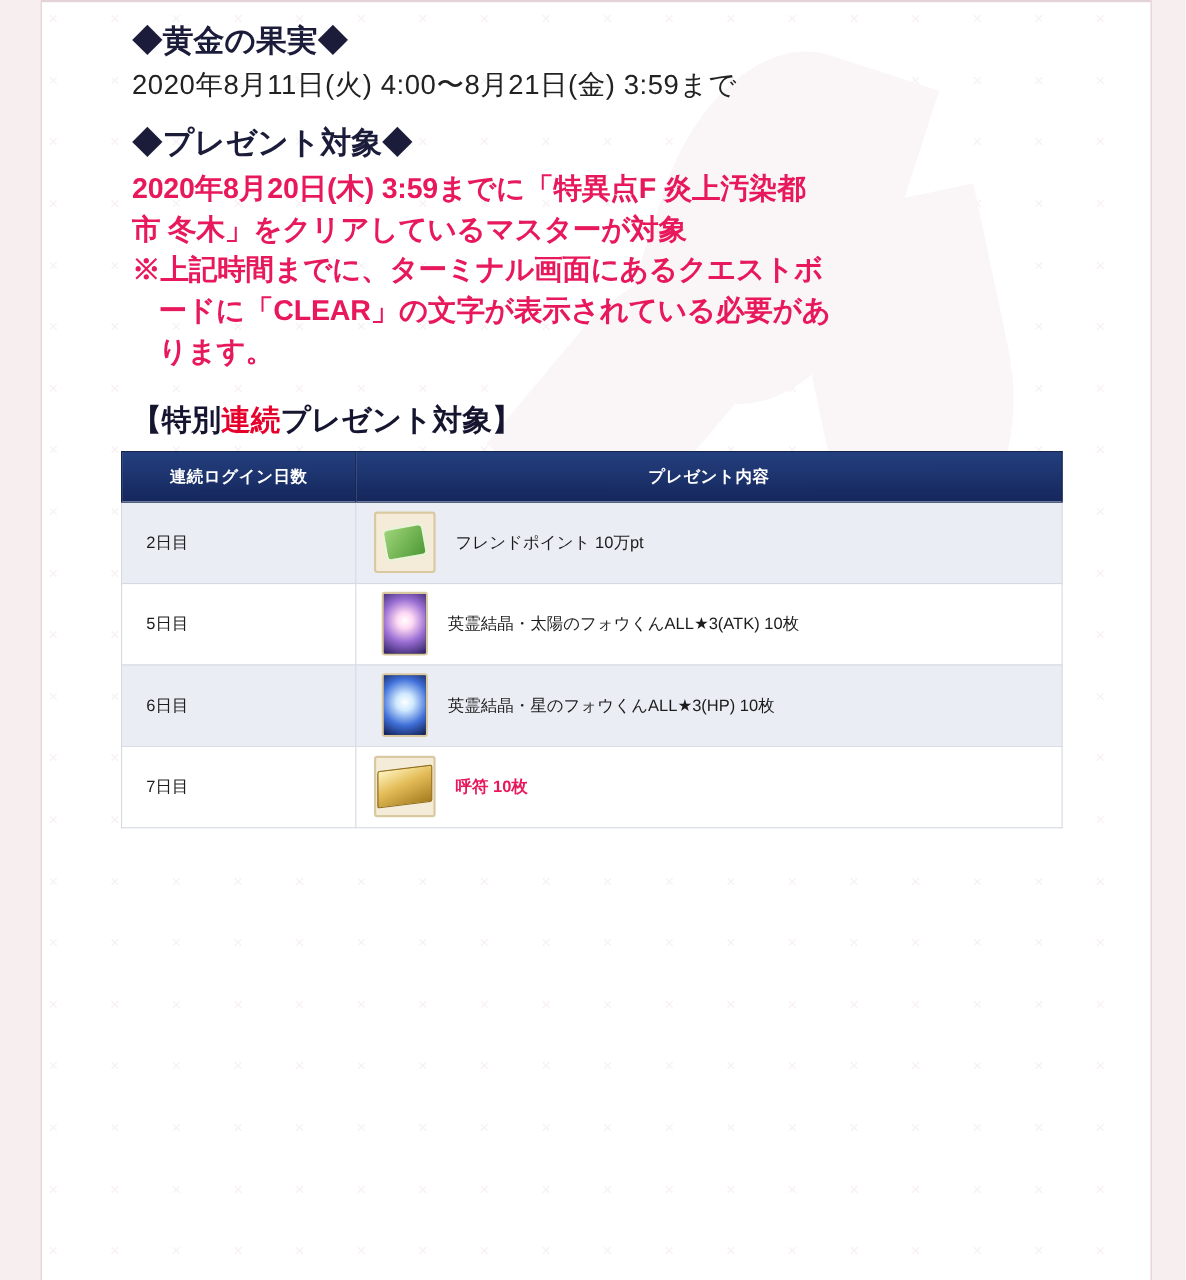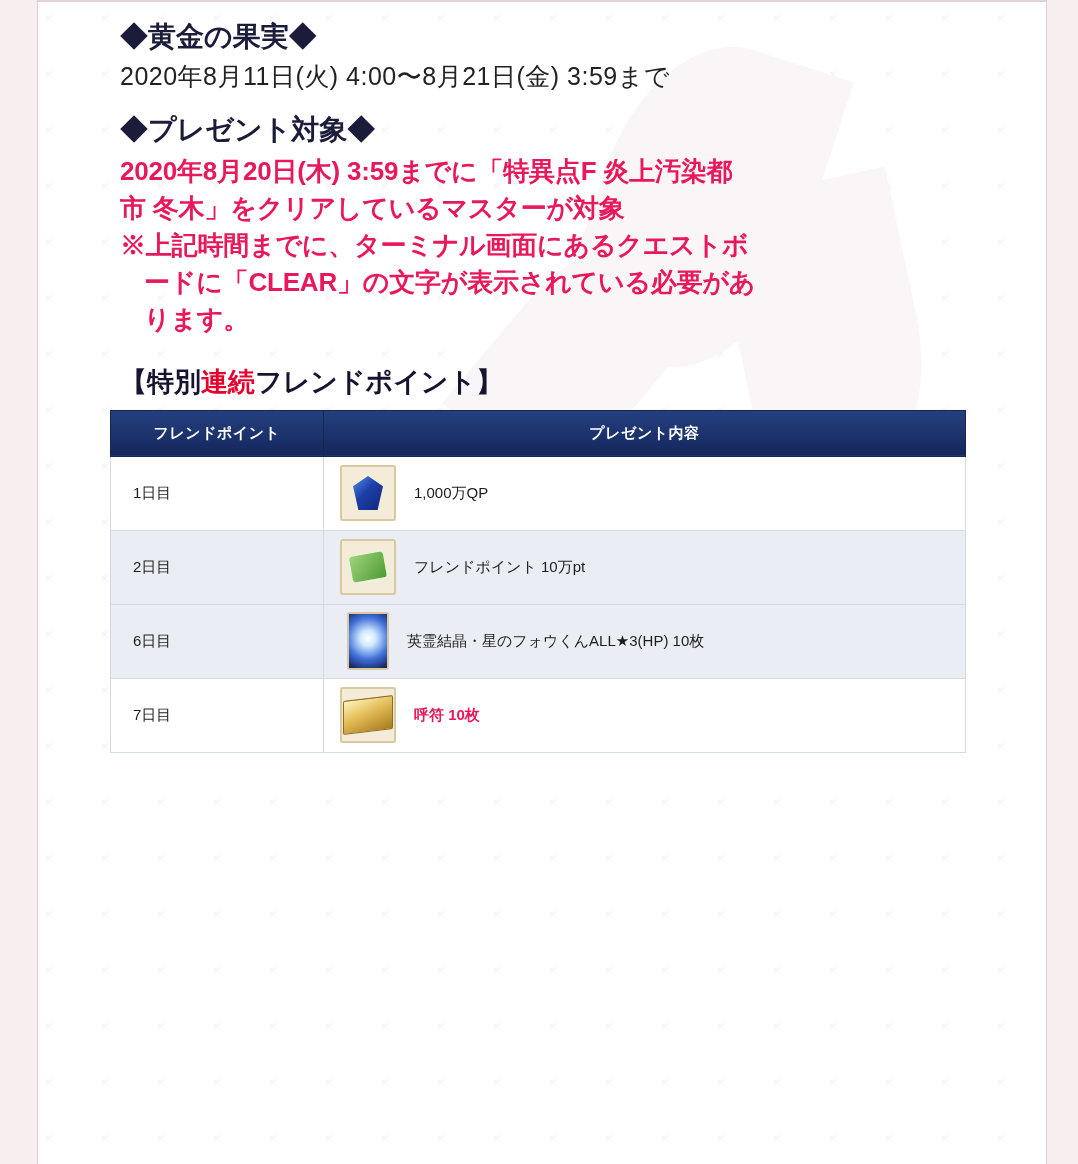--- a/index.html
+++ b/index.html
@@ -631,54 +631,54 @@
     <div class="heading2">◆プレゼント対象◆</div>
     <div class="redblock">
       <p class="indent-1">2020年8月20日(木) 3:59までに「特異点F 炎上汚染都</p>
       <p class="indent-1">市 冬木」をクリアしているマスターが対象</p>
       <p class="indent-1">※上記時間までに、ターミナル画面にあるクエストボ</p>
       <p class="hang" style="padding-left:24px;text-indent:0">ードに「CLEAR」の文字が表示されている必要があ</p>
       <p class="hang" style="padding-left:24px;text-indent:0">ります。</p>
     </div>
 
     <div class="section-title">
-      <span>【特別</span><span class="hl">連続</span><span>フレンドポイント】</span>
+      <span>【特別</span><span class="hl">連続</span><span>プレゼント対象】</span>
     </div>
 
     <table class="bonus">
       <thead>
         <tr>
-          <th class="c1">フレンドポイント</th>
+          <th class="c1">連続ログイン日数</th>
           <th>プレゼント内容</th>
         </tr>
       </thead>
       <tbody>
-        <tr>
-          <td class="day">1日目</td>
-          <td class="item">
-            <div class="itemwrap">
-              <span class="icon square">
-                  <span class="ic-inner">
-                    <span class="qp-gem"></span>
-                  </span>
-                </span>
-              <span class="item-label">1,000万QP</span>
-            </div>
-          </td>
-        </tr>
         <tr class="alt">
           <td class="day">2日目</td>
           <td class="item">
             <div class="itemwrap">
               <span class="icon square">
                   <span class="ic-inner">
                     <span class="fp-shape"></span>
                   </span>
                 </span>
               <span class="item-label">フレンドポイント 10万pt</span>
+            </div>
+          </td>
+        </tr>
+        <tr>
+          <td class="day">5日目</td>
+          <td class="item">
+            <div class="itemwrap" style="padding-left:7px">
+              <span class="icon card">
+                  <span class="ic-inner">
+                    <span class="ce-sun"></span>
+                  </span>
+                </span>
+              <span class="item-label">英霊結晶・太陽のフォウくんALL★3(ATK) 10枚</span>
             </div>
           </td>
         </tr>
         <tr class="alt">
           <td class="day">6日目</td>
           <td class="item">
             <div class="itemwrap" style="padding-left:7px">
               <span class="icon card">
                   <span class="ic-inner">
                     <span class="ce-star"></span>

